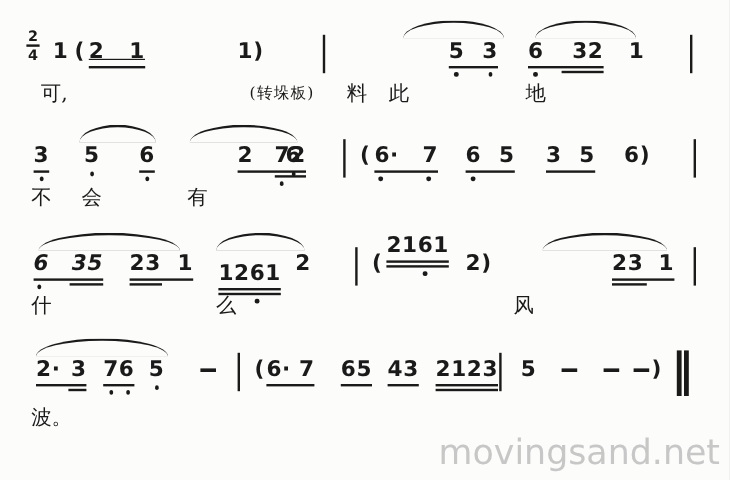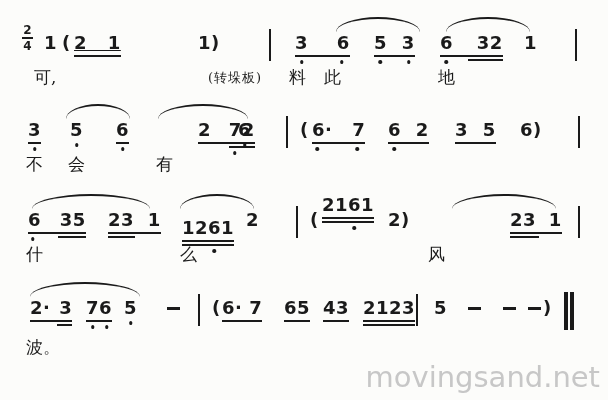--- a/index.html
+++ b/index.html
@@ -46,50 +46,49 @@
       <div class="ts" style="top: 24px; left: 22px;">
         <div class="ts-num">2</div>
         <div class="ts-rule"></div>
         <div class="ts-den">4</div>
       </div>
       <div class="cell" style="top: 32px; left: 44px;"><span class="digits">1</span></div>
       <div class="cell" style="top: 32px; left: 62px;"><span class="digits">(</span></div>
       <div class="cell" style="top: 32px; left: 74px;"><span class="digits" style="word-spacing: 14px; text-decoration: underline;">2 1</span><div class="u" style="top: 23px;"></div></div>
       <div class="cell" style="top: 32px; left: 198px;"><span class="digits">1)</span></div>
       <div class="bar" style="top: 29px; left: 269px;"></div>
-      <div class="cell" style="top: 32px; left: 295px;"><span class="digits" style="word-spacing: 22px;">3 6</span><div class="u" style="top: 23px;"></div><div class="ldot" style="left: 12%; top: 28px;"></div><div class="ldot" style="left: 85%; top: 28px;"></div></div>
       <div class="cell" style="top: 32px; left: 374px;"><span class="digits" style="word-spacing: 8px;">5 3</span><div class="u" style="top: 23px;"></div><div class="ldot" style="left: 15%; top: 28px;"></div><div class="ldot" style="left: 85%; top: 28px;"></div></div>
       <div class="cell" style="top: 32px; left: 440px;"><span class="digits" style="word-spacing: 17px;">6 32</span><div class="u" style="top: 23px;"></div><div class="u" style="top: 27px; left: 45%; width: 55%;"></div><div class="ldot" style="left: 10%; top: 28px;"></div></div>
       <div class="cell" style="top: 32px; left: 524px;"><span class="digits">1</span></div>
       <div class="bar" style="top: 29px; left: 575px;"></div>
       <div class="slur" style="left: 336px; width: 84px; top: 17px;"></div>
       <div class="slur" style="left: 446px; width: 84px; top: 17px;"></div>
       <div class="lyric" style="left: 34px; top: 66px;">可,</div>
       <div class="lyric small" style="left: 208px; top: 66px;">(转垛板)</div>
       <div class="lyric" style="left: 289px; top: 66px;">料</div>
       <div class="lyric" style="left: 324px; top: 66px;">此</div>
       <div class="lyric" style="left: 438px; top: 66px;">地</div>
       <div class="cell" style="top: 119px; left: 28px;"><span class="digits">3</span><div class="u" style="top: 23px;"></div><div class="ldot" style="left: 50%; top: 28px;"></div></div>
       <div class="cell" style="top: 119px; left: 70px;"><span class="digits">5</span><div class="ldot" style="left: 50%; top: 24px;"></div></div>
       <div class="cell" style="top: 119px; left: 116px;"><span class="digits">6</span><div class="u" style="top: 23px;"></div><div class="ldot" style="left: 50%; top: 28px;"></div></div>
       <div class="cell" style="top: 119px; left: 162px; margin-left: 36px;"><span class="digits" style="word-spacing: 11px;">2 72</span><div class="u" style="top: 23px;"></div><div class="u" style="top: 27px; left: 54%; width: 46%;"></div><div class="ldot" style="left: 65%; top: 32px;"></div></div>
       <div class="cell" style="top: 119px; left: 238px;"><span class="digits">6</span><div class="ldot" style="left: 50%; top: 24px;"></div></div>
       <div class="bar" style="top: 116px; left: 286px;"></div>
       <div class="cell" style="top: 119px; left: 300px;"><span class="digits">(</span></div>
       <div class="cell" style="top: 119px; left: 312px;"><span class="digits" style="word-spacing: 13px;">6· 7</span><div class="u" style="top: 23px;"></div><div class="ldot" style="left: 10%; top: 28px;"></div><div class="ldot" style="left: 85%; top: 28px;"></div></div>
-      <div class="cell" style="top: 119px; left: 388px;"><span class="digits" style="word-spacing: 8px;">6 2</span><div class="u" style="top: 23px;"></div><div class="ldot" style="left: 15%; top: 28px;"></div></div>
+      <div class="cell" style="top: 119px; left: 388px;"><span class="digits" style="word-spacing: 8px;">6 5</span><div class="u" style="top: 23px;"></div><div class="ldot" style="left: 15%; top: 28px;"></div></div>
       <div class="cell" style="top: 119px; left: 455px;"><span class="digits" style="word-spacing: 8px;">3 5</span><div class="u" style="top: 23px;"></div></div>
       <div class="cell" style="top: 119px; left: 520px;"><span class="digits">6)</span></div>
       <div class="bar" style="top: 116px; left: 578px;"></div>
       <div class="slur" style="left: 66px; width: 64px; top: 104px;"></div>
       <div class="slur" style="left: 158px; width: 90px; top: 104px;"></div>
       <div class="lyric" style="left: 26px; top: 153px;">不</div>
       <div class="lyric" style="left: 68px; top: 153px;">会</div>
       <div class="lyric" style="left: 156px; top: 153px;">有</div>
-      <div class="cell" style="top: 209px; left: 28px;"><span class="digits" style="word-spacing: 12px;">6 35</span><div class="u" style="top: 23px;"></div><div class="u" style="top: 27px; left: 52%; width: 48%;"></div><div class="ldot" style="left: 8%; top: 28px;"></div></div>
+      <div class="cell" style="top: 209px; left: 28px;"><span class="digits" style="word-spacing: 12px; font-style: italic;">6 35</span><div class="u" style="top: 23px;"></div><div class="u" style="top: 27px; left: 52%; width: 48%;"></div><div class="ldot" style="left: 8%; top: 28px;"></div></div>
       <div class="cell" style="top: 209px; left: 108px;"><span class="digits" style="word-spacing: 7px;">23 1</span><div class="u" style="top: 23px;"></div><div class="u" style="top: 27px; left: 0%; width: 52%;"></div></div>
       <div class="cell" style="top: 217px; left: 182px;"><span class="digits">1261</span><div class="u" style="top: 23px;"></div><div class="u" style="top: 27px;"></div><div class="ldot" style="left: 62%; top: 32px;"></div></div>
       <div class="cell" style="top: 209px; left: 246px;"><span class="digits">2</span></div>
       <div class="bar" style="top: 206px; left: 296px;"></div>
       <div class="cell" style="top: 209px; left: 310px;"><span class="digits">(</span></div>
       <div class="cell" style="top: 194px; left: 322px;"><span class="digits">2161</span><div class="u" style="top: 23px;"></div><div class="u" style="top: 27px;"></div><div class="ldot" style="left: 62%; top: 32px;"></div></div>
       <div class="cell" style="top: 209px; left: 388px;"><span class="digits">2)</span></div>
       <div class="cell" style="top: 209px; left: 510px;"><span class="digits" style="word-spacing: 6px;">23 1</span><div class="u" style="top: 23px;"></div><div class="u" style="top: 27px; left: 0%; width: 55%;"></div></div>
       <div class="bar" style="top: 206px; left: 578px;"></div>
       <div class="slur" style="left: 32px; width: 118px; top: 194px;"></div>

